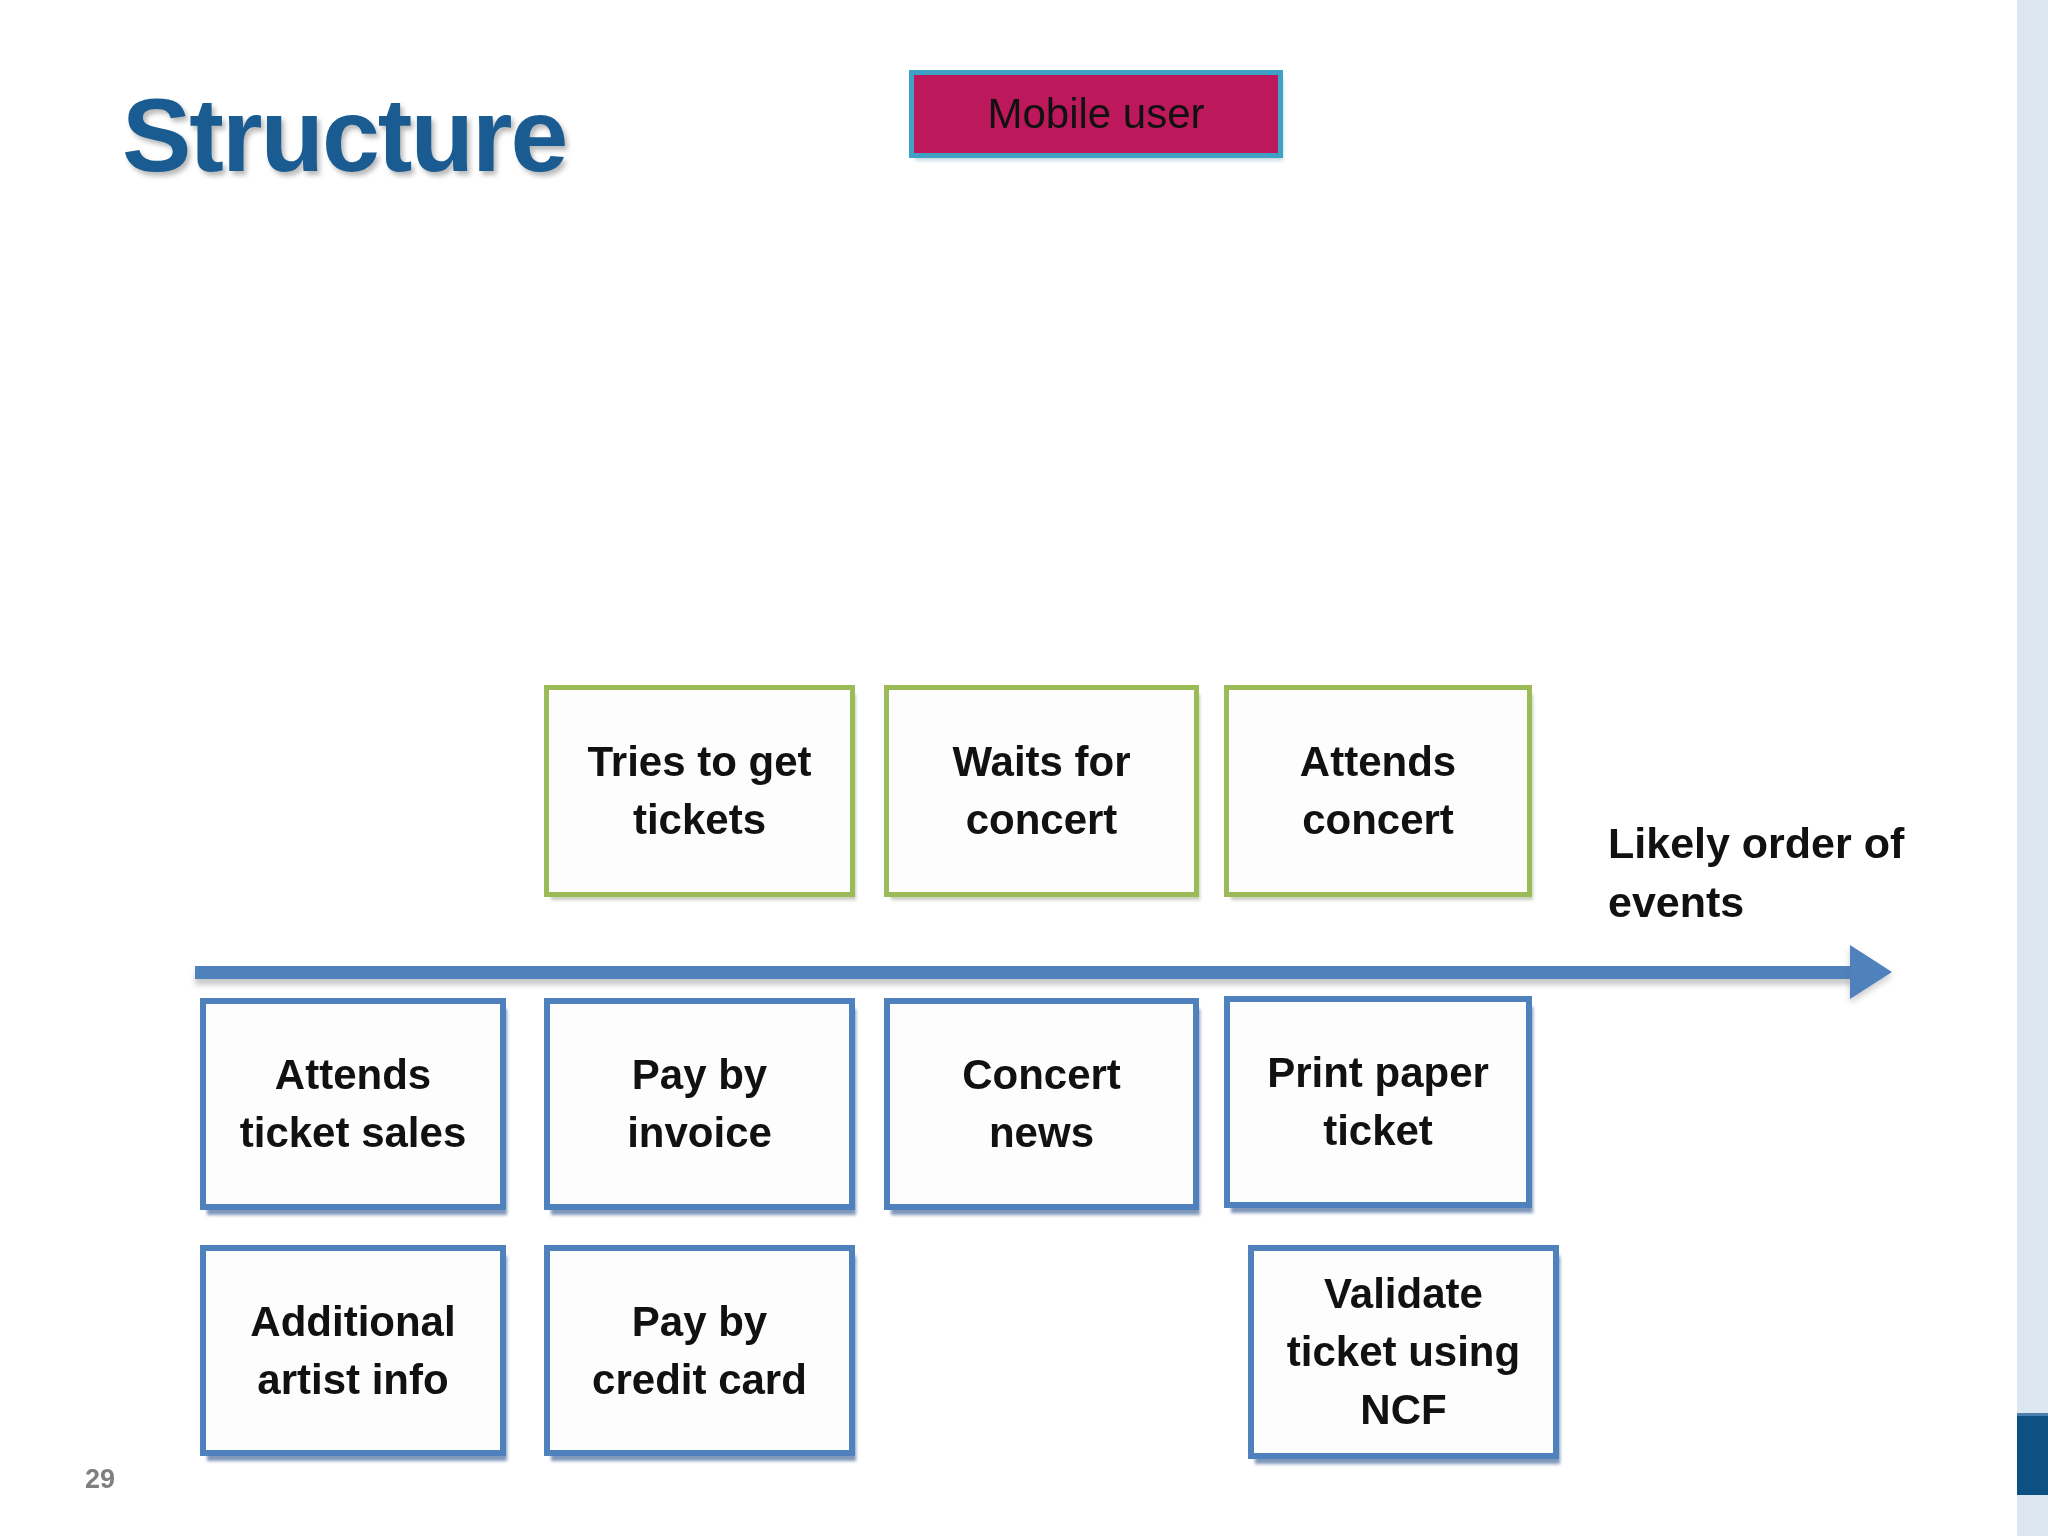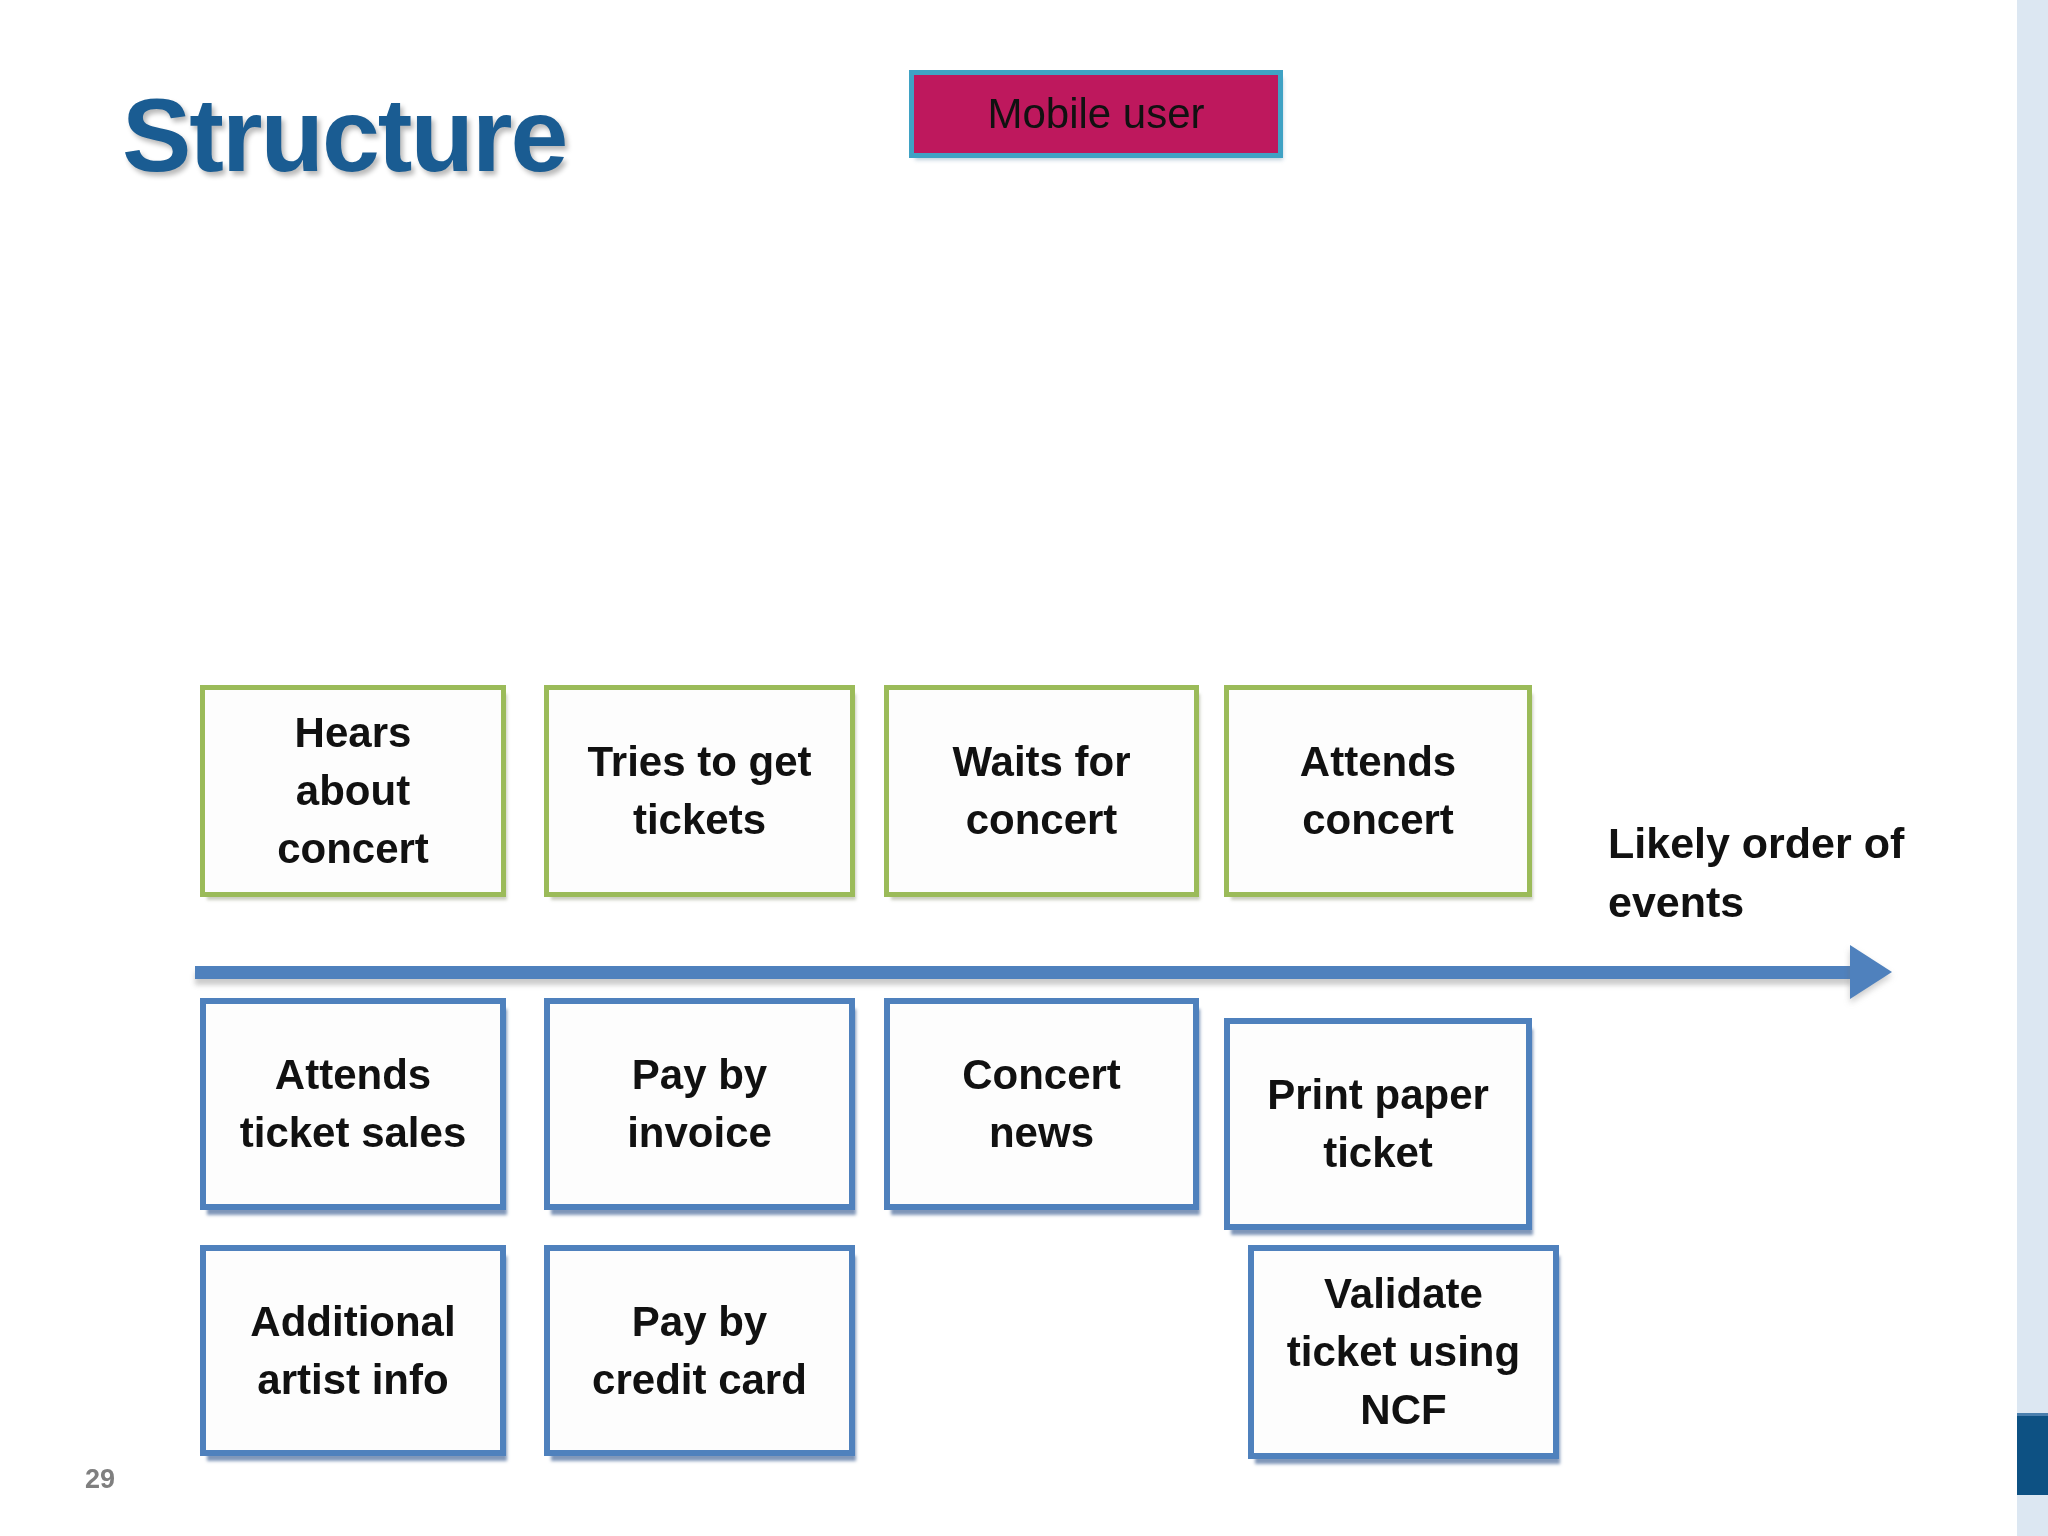--- a/index.html
+++ b/index.html
@@ -79,33 +79,32 @@
 <body>
 
 <div class="slide">
 
   <h1 class="title">Structure</h1>
 
   <div class="actor-box">
     <span>Mobile user</span>
   </div>
 
-  <div class="box green" style="left:200px;top:685px;width:306px;height:212px">Hears about concert</div>
   <div class="box green" style="left:884px;top:685px;width:315px;height:212px">Waits for concert</div>
   <div class="box green" style="left:544px;top:685px;width:311px;height:212px">Tries to get tickets</div>
   <div class="box green" style="left:1224px;top:685px;width:308px;height:212px">Attends concert</div>
 
   <div class="arrow-shaft"></div>
   <div class="arrow-head"></div>
   <div class="order-label">Likely order of events</div>
 
   <div class="box blue" style="left:200px;top:998px;width:306px;height:212px">Attends ticket sales</div>
   <div class="box blue" style="left:544px;top:998px;width:311px;height:212px">Pay by invoice</div>
   <div class="box blue" style="left:884px;top:998px;width:315px;height:212px">Concert news</div>
-  <div class="box blue" style="left:1224px;top:1018px;width:308px;height:212px">Print paper ticket</div>
+  <div class="box blue" style="left:1224px;top:996px;width:308px;height:212px">Print paper ticket</div>
 
   <div class="box blue" style="left:200px;top:1245px;width:306px;height:211px">Additional artist info</div>
   <div class="box blue" style="left:544px;top:1245px;width:311px;height:211px">Pay by credit card</div>
   <div class="box blue" style="left:1248px;top:1245px;width:311px;height:214px">Validate ticket using NCF</div>
 
   <div class="page-number">29</div>
 
   <div class="side-strip">
     <div class="side-strip-block"></div>
   </div>

